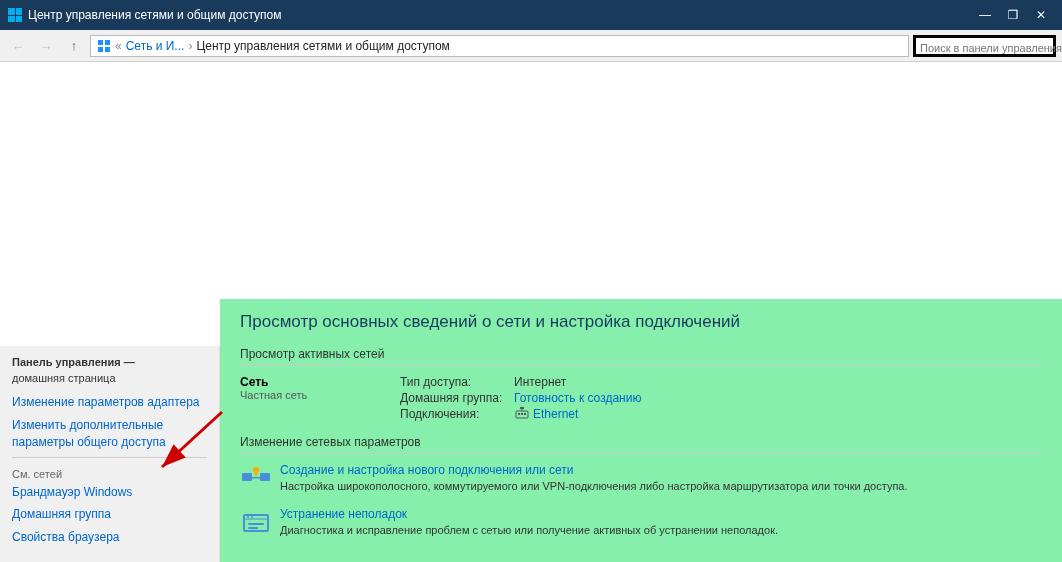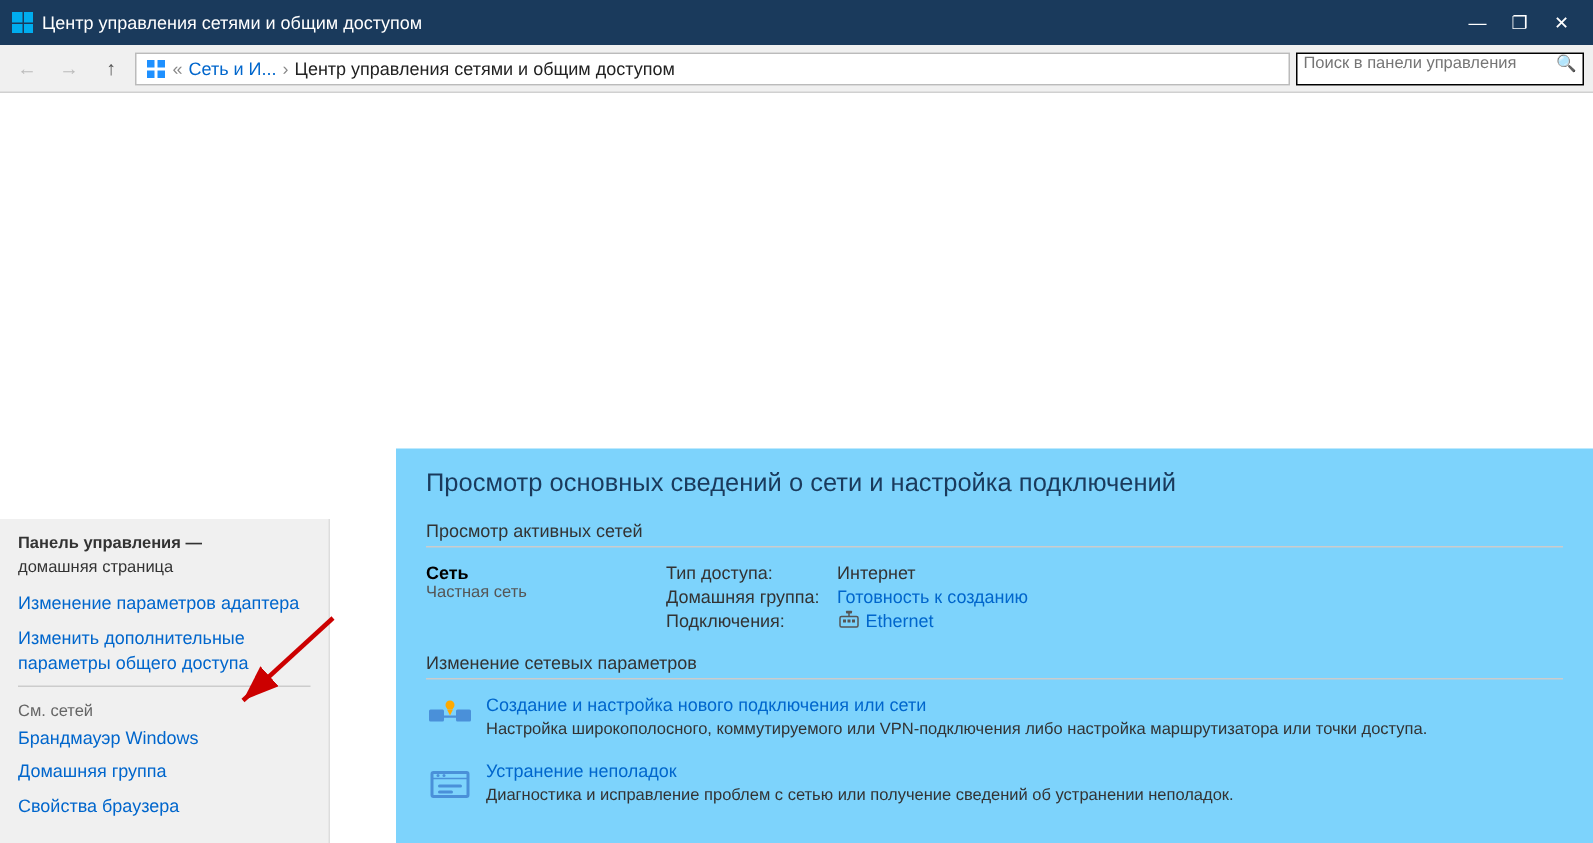--- a/index.html
+++ b/index.html
@@ -80,25 +80,25 @@
       display: flex;
       align-items: center;
       padding: 0 6px;
       font-size: 12px;
       color: #222;
       gap: 4px;
     }
 
     .search-box {
       display: flex;
-      align-items: flex-start;
+      align-items: flex-end;
       background: #fff;
-      border: 1px solid #000000;
+      border: 3px solid #000000;
       height: 22px;
-      width: 192px;
+      width: 143px;
       padding: 0 4px;
       gap: 3px;
     }
     .search-box input {
       border: none;
       outline: none;
       font-size: 11px;
       flex: 1;
       background: transparent;
     }
@@ -148,23 +148,22 @@
     .sidebar-also-title {
       font-size: 11px;
       color: #666;
       margin-bottom: 4px;
     }
 
     
     .content {
       flex: 1;
       padding: 12px 20px;
-      background: #7dd3fc;
+      background: #86efac;
       overflow-y: auto;
-      margin-left: 44px;
     }
 
     .page-title {
       font-size: 17px;
       color: #1a3a5c;
       font-weight: normal;
       margin-bottom: 14px;
       line-height: 1.3;
     }
 
@@ -394,18 +393,18 @@
           <rect x="4" y="6" width="24" height="16" rx="1" fill="none" stroke="#4a90d9" stroke-width="2"></rect>
           <line x1="4" y1="10" x2="28" y2="10" stroke="#4a90d9" stroke-width="1"></line>
           <circle cx="8" cy="8" r="1" fill="#4a90d9"></circle>
           <circle cx="12" cy="8" r="1" fill="#4a90d9"></circle>
           <rect x="8" y="14" width="16" height="2" rx="1" fill="#4a90d9"></rect>
           <rect x="8" y="18" width="10" height="2" rx="1" fill="#4a90d9"></rect>
         </svg>
       </div>
       <div class="settings-text">
         <a class="settings-link" href="#">Устранение неполадок</a>
-        <div class="settings-desc">Диагностика и исправление проблем с сетью или получение сведений об устранении неполадок.</div>
+        <div class="settings-desc">Диагностика и исправление проблем с сетью или получение активных об устранении неполадок.</div>
       </div>
     </div>
 
   </div>
 </div>
 
 </body></html>

